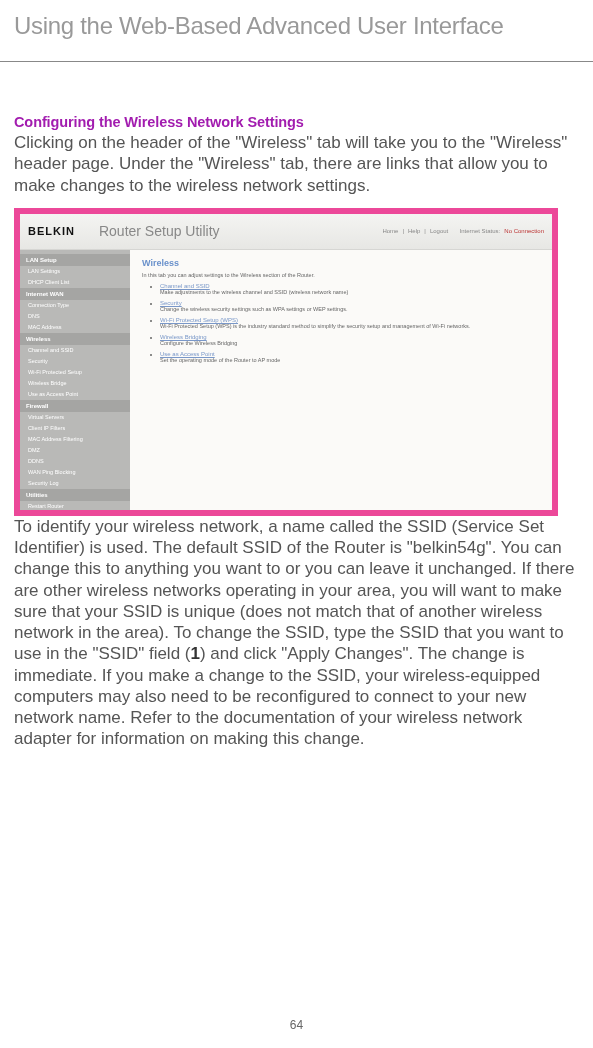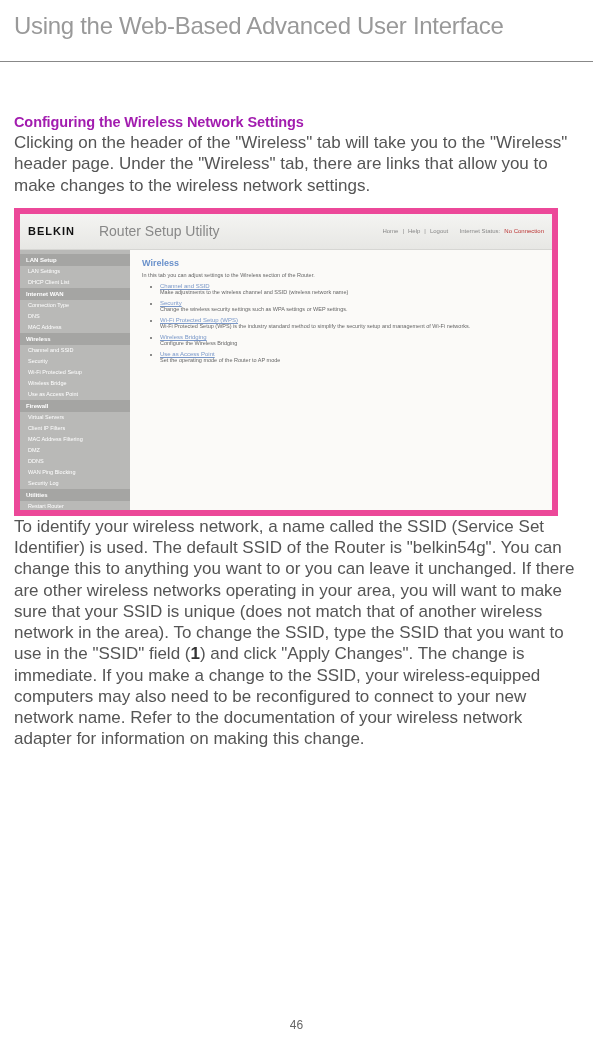--- a/index.html
+++ b/index.html
@@ -196,13 +196,13 @@
       </div>
     </div>
   </div>
 
   <div class="body-text">
     <span>To identify your wireless network, a name called the SSID (Service Set Identifier) is used. The default SSID of the Router is "belkin54g". You can change this to anything you want to or you can leave it unchanged. If there are other wireless networks operating in your area, you will want to make sure that your SSID is unique (does not match that of another wireless network in the area). To change the SSID, type the SSID that you want to use in the "SSID" field (</span><span class="bold-inline">1</span><span>) and click "Apply Changes". The change is immediate. If you make a change to the SSID, your wireless-equipped computers may also need to be reconfigured to connect to your new network name. Refer to the documentation of your wireless network adapter for information on making this change.</span>
   </div>
 
 </div>
 
-<div class="page-number">46</div>
+<div class="page-number">64</div>
 
 </body></html>

